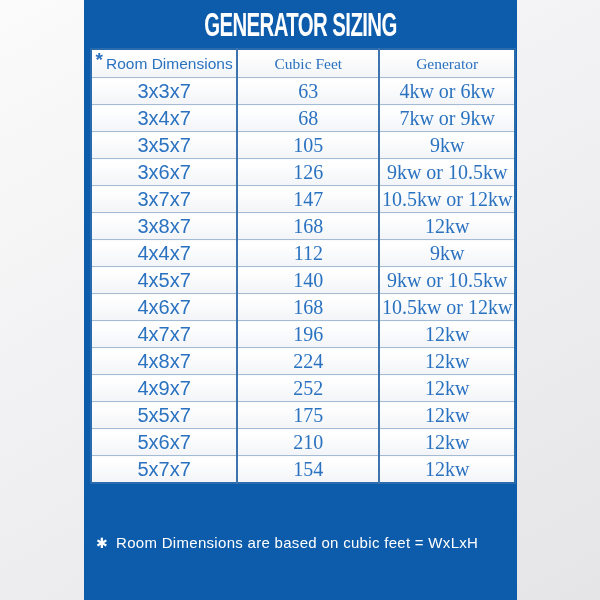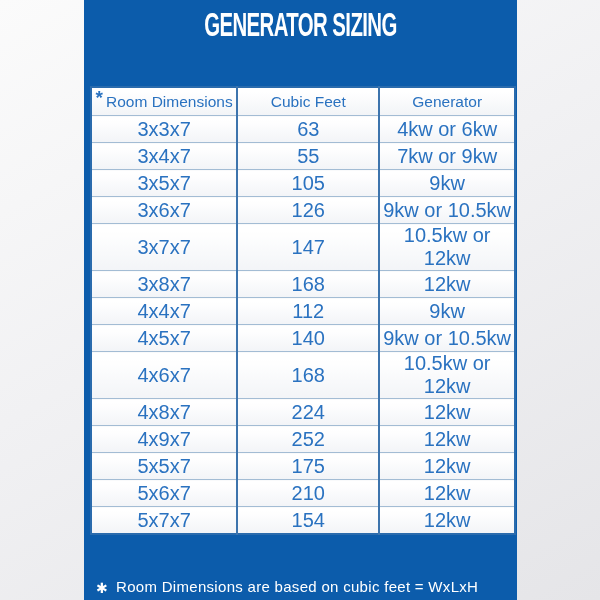--- a/index.html
+++ b/index.html
@@ -16,21 +16,20 @@
   }
   .panel {
     position: absolute;
     left: 84px;
     top: 0;
     width: 433px;
     height: 600px;
     background: #0c5cab;
     display: flex;
     flex-direction: column;
-    gap: 38px;
   }
   .title-bar {
     height: 48px;
     display: flex;
     align-items: center;
     justify-content: center;
     flex: 0 0 auto;
   }
   .title-text {
     color: #ffffff;
@@ -60,21 +59,21 @@
     vertical-align: middle;
     padding: 0;
     background: linear-gradient(180deg, #ffffff 15%, #f2f4f7 100%);
     color: #2a72c0;
     font-size: 20px;
     font-weight: normal;
     border-top: 1px solid #a3bcd4;
   }
   th { height: 27px; border-top: none; font-size: 15.5px; }
   td { height: 26px; }
-  th + th, td + td { border-left: 2px solid #3d74ad; }
+  th + th, td + td { border-left: 2px solid #3d74ad; font-family: Liberation Serif, serif; }
   .ast {
     font-weight: bold;
     font-size: 19px;
     vertical-align: -1px;
     position: relative;
     top: -4px;
     margin-right: 3px;
     color: #2a72c0;
   }
   .footer {
@@ -123,21 +122,21 @@
         </tr>
       </thead>
       <tbody>
           <tr>
             <td>3x3x7</td>
             <td>63</td>
             <td>4kw or 6kw</td>
           </tr>
           <tr>
             <td>3x4x7</td>
-            <td>55</td>
+            <td>68</td>
             <td>7kw or 9kw</td>
           </tr>
           <tr>
             <td>3x5x7</td>
             <td>105</td>
             <td>9kw</td>
           </tr>
           <tr>
             <td>3x6x7</td>
             <td>126</td>
@@ -160,20 +159,25 @@
           </tr>
           <tr>
             <td>4x5x7</td>
             <td>140</td>
             <td>9kw or 10.5kw</td>
           </tr>
           <tr>
             <td>4x6x7</td>
             <td>168</td>
             <td>10.5kw or 12kw</td>
+          </tr>
+          <tr>
+            <td>4x7x7</td>
+            <td>196</td>
+            <td>12kw</td>
           </tr>
           <tr>
             <td>4x8x7</td>
             <td>224</td>
             <td>12kw</td>
           </tr>
           <tr>
             <td>4x9x7</td>
             <td>252</td>
             <td>12kw</td>

